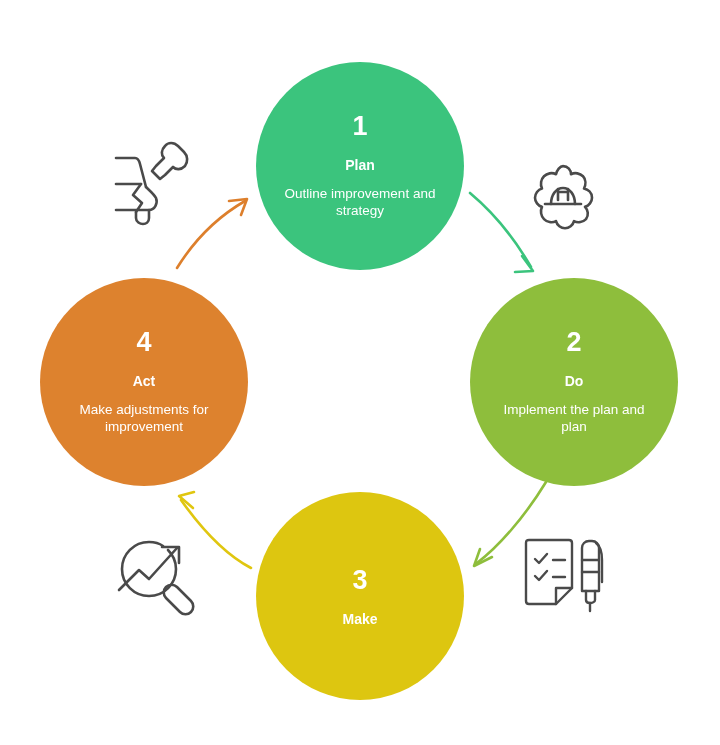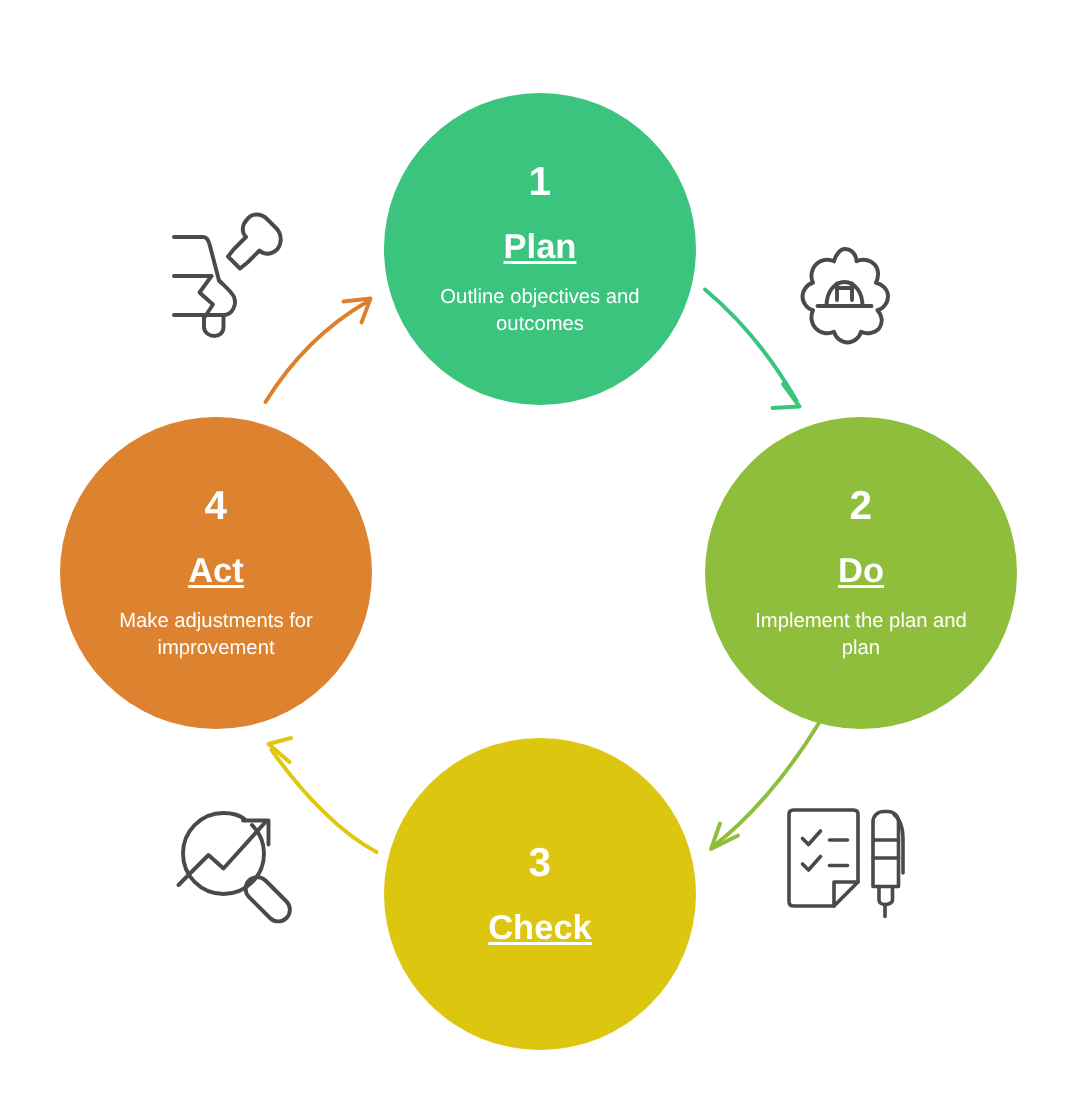--- a/index.html
+++ b/index.html
@@ -40,25 +40,24 @@
     box-sizing: border-box;
     padding: 0 16px;
   }
   .node .num {
     font-size: 27px;
     font-weight: bold;
     line-height: 1;
     letter-spacing: 0.2px;
   }
   .node .title {
-    font-size: 23px;
+    font-size: 14px;
     font-weight: bold;
     line-height: 1;
     margin-top: 18px;
-    text-decoration: underline;
   }
   .node .desc {
     font-size: 13.5px;
     font-weight: normal;
     line-height: 1.28;
     margin-top: 13px;
     max-width: 170px;
   }
   .icon {
     position: absolute;
@@ -93,32 +92,32 @@
 
     <g>
       <path d="M 177 268 C 195 239 219 216 245 201" stroke="#DD7F2C" stroke-width="2.6" fill="none" stroke-linecap="round"></path>
       <path d="M 229 201 L 247 199 L 241 215" stroke="#DD7F2C" stroke-width="2.6" fill="none" stroke-linecap="round" stroke-linejoin="round"></path>
     </g>
   </svg>
 
   <div class="node" style="left:256px; top:62px; width:208px; height:208px; background:#3BC47D;">
     <div class="num">1</div>
     <div class="title">Plan</div>
-    <div class="desc">Outline objectives and outcomes</div>
+    <div class="desc">Outline improvement and strategy</div>
   </div>
 
   <div class="node" style="left:470px; top:278px; width:208px; height:208px; background:#8EBE3C;">
     <div class="num">2</div>
     <div class="title">Do</div>
     <div class="desc">Implement the plan and plan</div>
   </div>
 
   <div class="node" style="left:256px; top:492px; width:208px; height:208px; background:#DDC610;">
     <div class="num">3</div>
-    <div class="title">Check</div>
+    <div class="title">Make</div>
   </div>
 
   <div class="node" style="left:40px; top:278px; width:208px; height:208px; background:#DD822E;">
     <div class="num">4</div>
     <div class="title">Act</div>
     <div class="desc">Make adjustments for improvement</div>
   </div>
 
   <span class="icon" style="left:108px; top:140px;">
     <svg width="78" height="84" viewBox="0 0 78 84" stroke="#4A4A4A" stroke-width="2.6" fill="none" stroke-linecap="round" stroke-linejoin="round">

